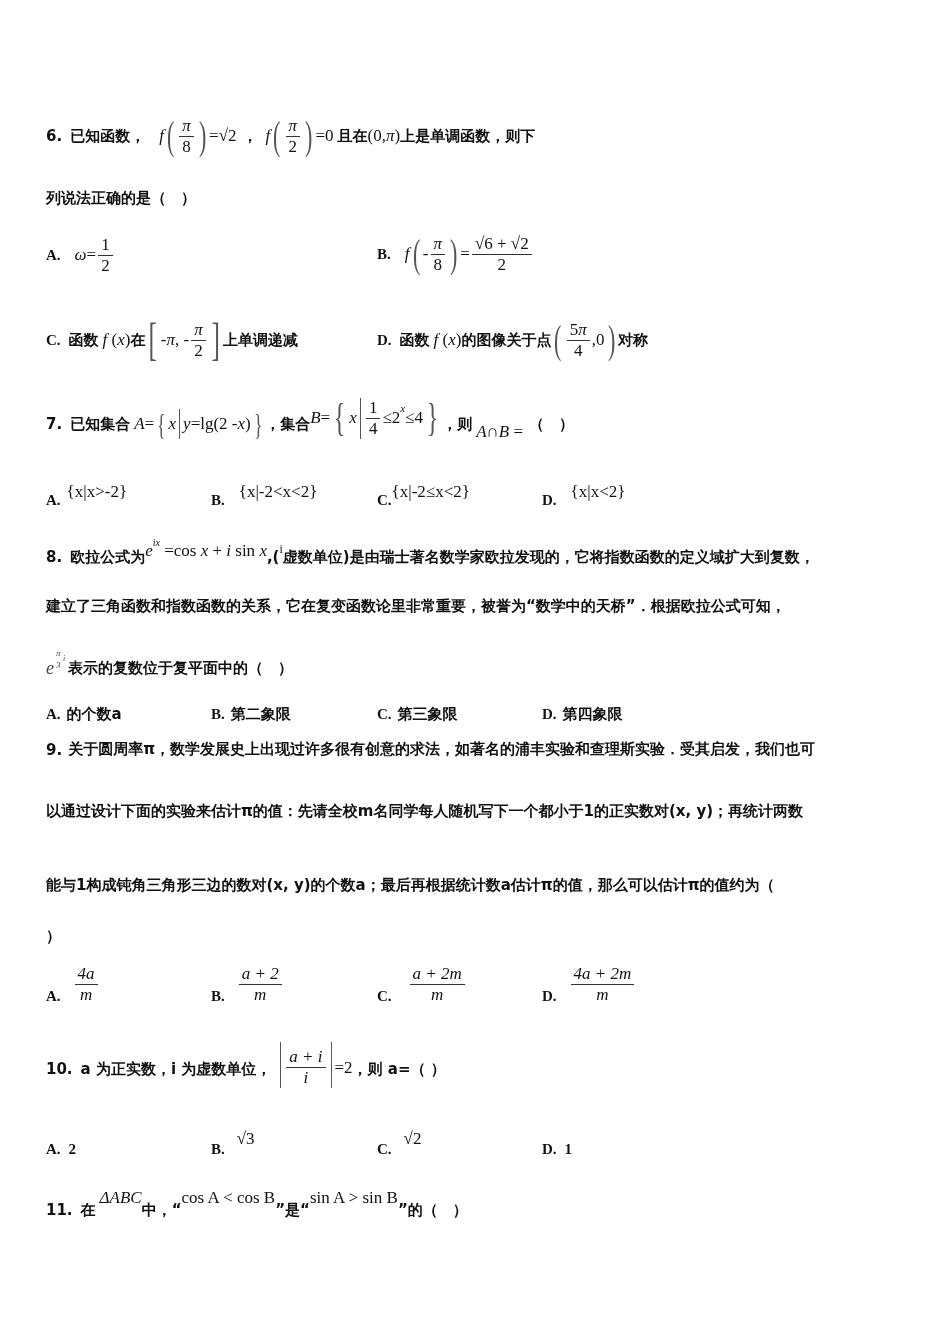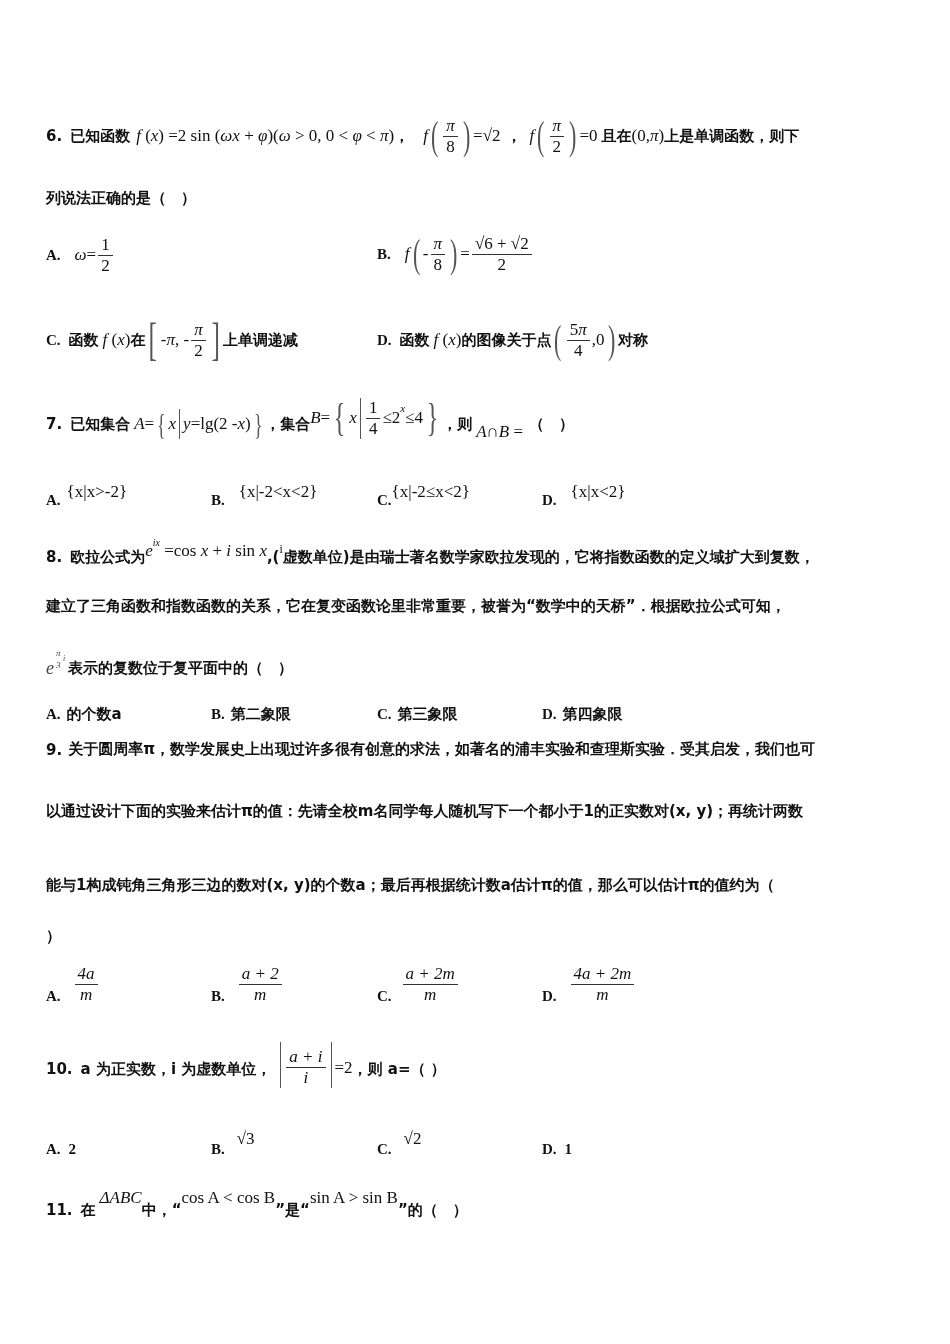--- a/index.html
+++ b/index.html
@@ -18,23 +18,20 @@
   .brace { font-family:"Liberation Serif", serif; font-size:30px; color:#555; transform:scaleX(0.6); display:inline-block; line-height:1; }
   .bar { display:inline-block; width:1px; background:#555; align-self:stretch; margin:0 3px; }
   .sup { font-size:11px; position:relative; top:-10px; }
 </style>
 </head>
 <body>
 
 <div class="line" style="top:116px;height:40px;">
   <span class="cn">6.</span>
   <span class="cn" style="margin-left:8px">已知函数</span>
-  <span style="margin-left:6px">
-    <span class="m">f</span><span class="mr"> (</span><span class="m">x</span><span class="mr">) =2 sin (</span><span class="m">ωx</span><span class="mr"> + </span><span class="m">φ</span><span class="mr">)(</span><span class="m">ω</span><span class="mr"> &gt; 0, 0 &lt; </span><span class="m">φ</span><span class="mr"> &lt; </span><span class="m">π</span><span class="mr">)</span>
-  </span>
   <span class="cn">，</span>
   <span style="margin-left:14px;display:inline-flex;align-items:center">
     <span class="m">f</span>
       <span class="paren">(</span>
       <span class="frac mr">
         <span class="num m">π</span>
         <span class="den">8</span>
       </span>
       <span class="paren">)</span>
       <span class="mr">=√2</span>
@@ -226,21 +223,21 @@
 </div>
 <div class="abs" style="left:211px;top:960px;height:48px">
   <span class="lbl" style="position:relative;top:12px">B.</span>
   <span class="frac m" style="margin-left:14px">
       <span class="num">a + 2</span>
       <span class="den">m</span>
     </span>
 </div>
 <div class="abs" style="left:377px;top:960px;height:48px">
   <span class="lbl" style="position:relative;top:12px">C.</span>
-  <span class="frac m" style="margin-left:11px">
+  <span class="frac m" style="margin-left:18px">
       <span class="num">a + 2m</span>
       <span class="den">m</span>
     </span>
 </div>
 <div class="abs" style="left:542px;top:960px;height:48px">
   <span class="lbl" style="position:relative;top:12px">D.</span>
   <span class="frac m" style="margin-left:14px">
       <span class="num">4a + 2m</span>
       <span class="den">m</span>
     </span>

